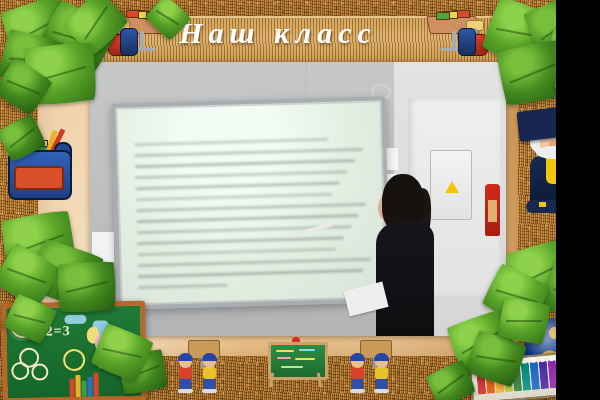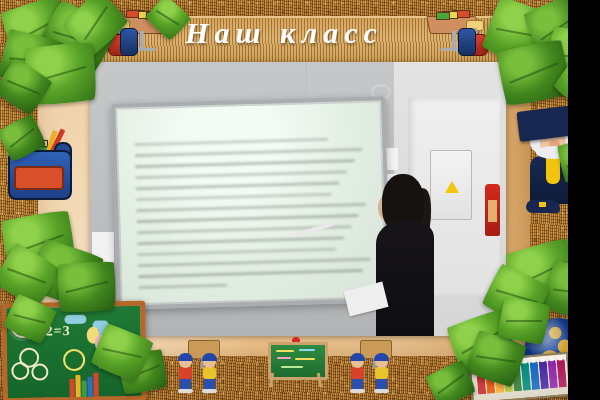--- a/index.html
+++ b/index.html
@@ -1,19 +1,19 @@
 <!DOCTYPE html>
 <html><head>
 <meta charset="utf-8">
 <style>
   html,body{margin:0;padding:0;background:#000;}
   body{font-family:"Liberation Sans",sans-serif;}
 
   #stage{position:relative;width:556px;height:400px;overflow:hidden;
-    background:#8b5cf6;padding-left:12px;}
+    background:#8b5cf6;}
 
   
   .cork{position:absolute;inset:0;
     background:
       repeating-linear-gradient(92deg, rgba(90,50,12,.55) 0 1px, rgba(255,205,120,.30) 1px 2px, rgba(120,66,16,.45) 2px 3px, rgba(210,150,70,.25) 3px 4px),
       repeating-linear-gradient(6deg, rgba(60,30,5,.40) 0 1px, rgba(235,185,105,.22) 1px 3px),
       linear-gradient(#a8702a,#b8802f 40%,#9c6522);
   }
   .cork-noise{position:absolute;inset:0;
     background-image:

